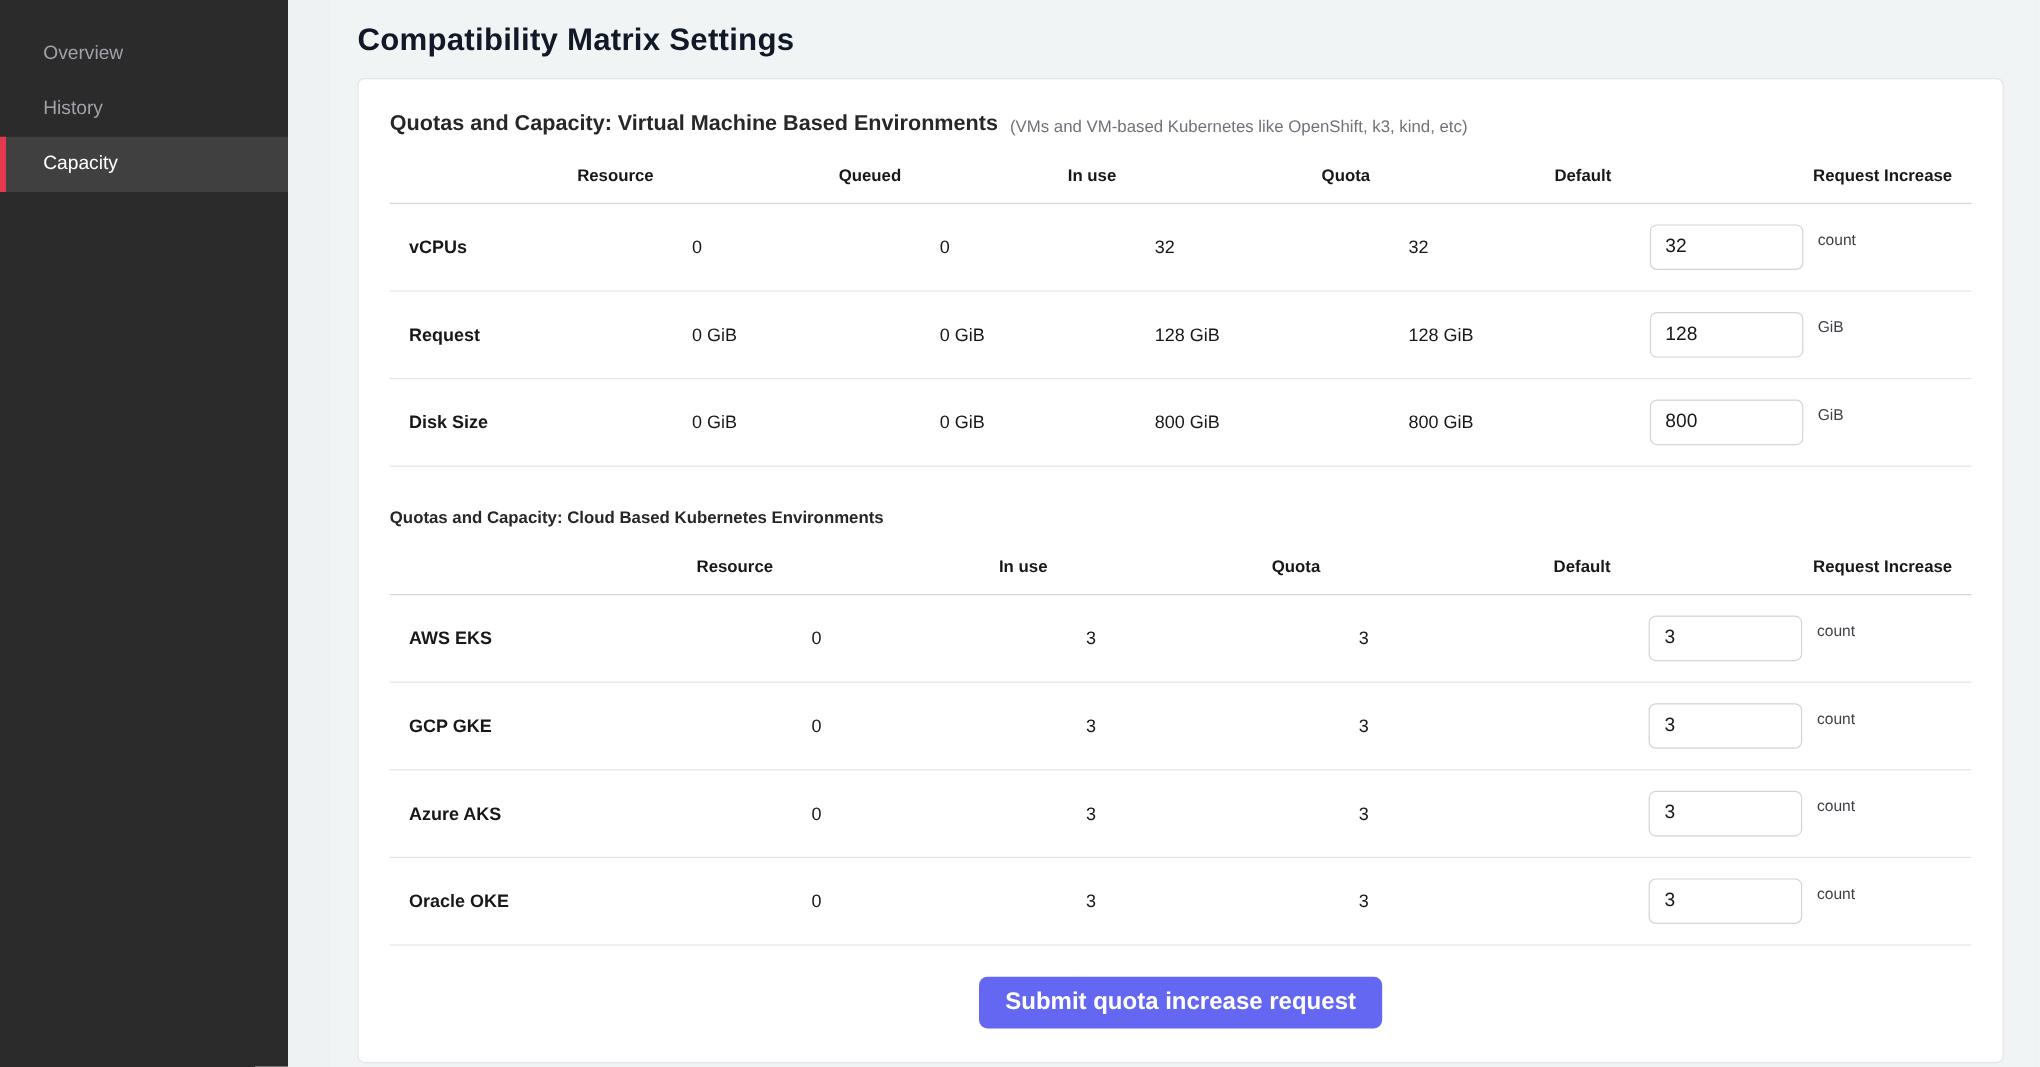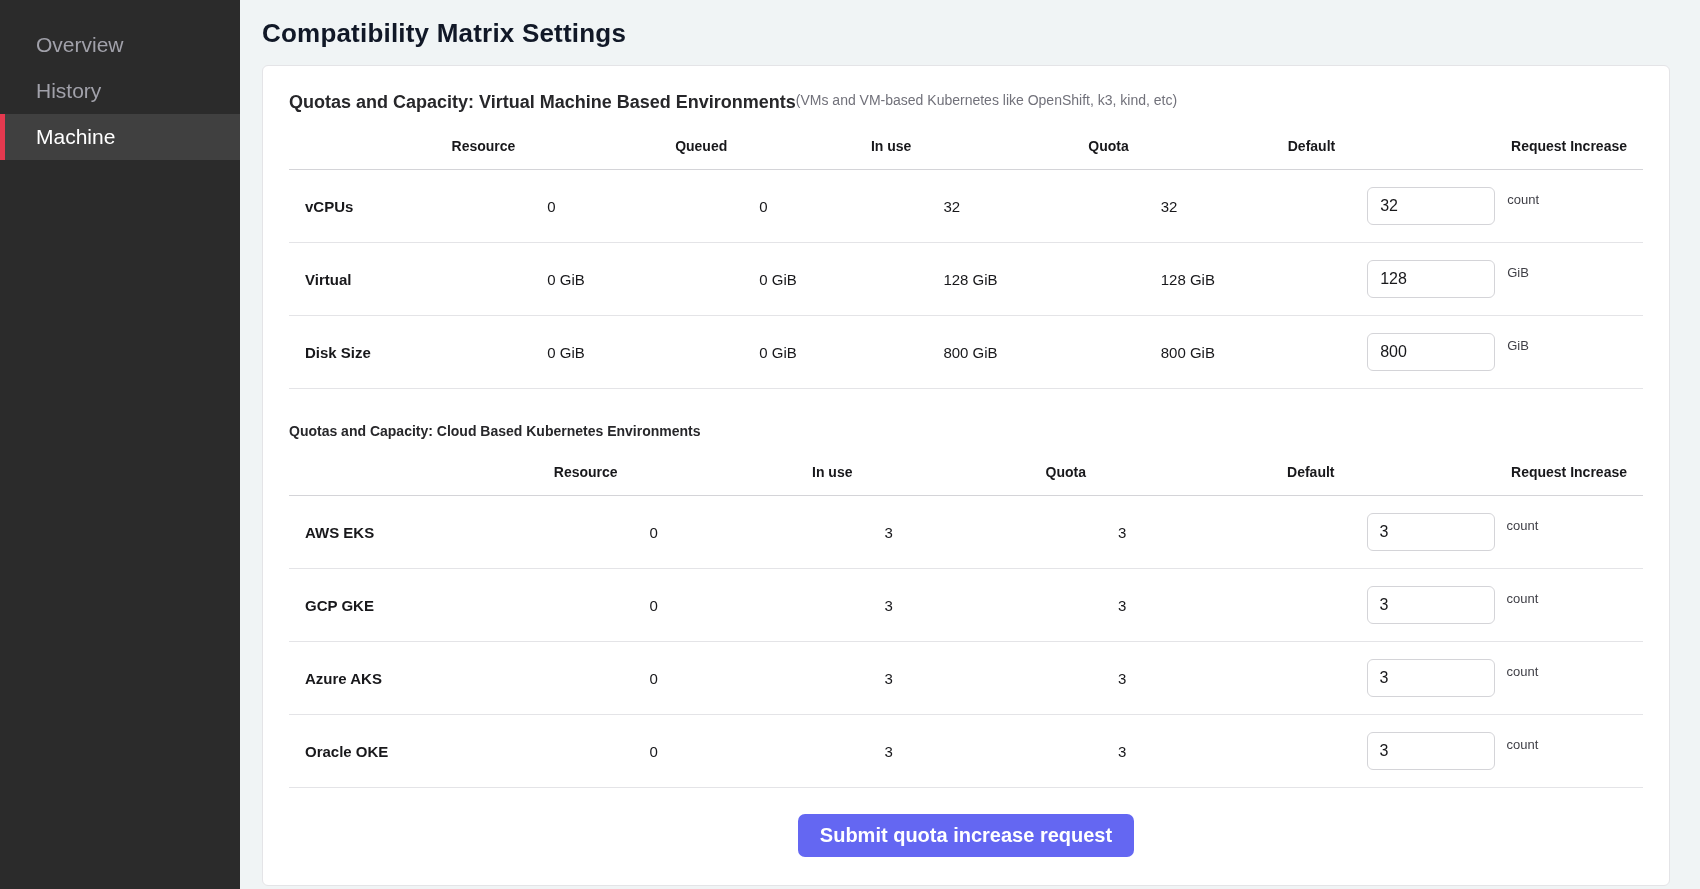--- a/index.html
+++ b/index.html
@@ -5,32 +5,32 @@
   * { box-sizing: border-box; margin: 0; padding: 0; }
   html, body { width: 100%; height: 100%; }
   body { font-family: "Liberation Sans", sans-serif; background: #eef2f3; }
 
   .app { display: flex; width: 1700px; height: 889px; overflow: hidden; }
 
   
   .sidebar { width: 240px; background: #2b2b2b; flex-shrink: 0; padding-top: 22px; }
   .side-item {
     height: 46px; display: flex; align-items: center;
-    padding-left: 31px; font-size: 21px; color: #a1a1aa;
+    padding-left: 31px; font-size: 16px; color: #a1a1aa;
     cursor: pointer; border-left: 5px solid transparent;
   }
   .side-item.active { background: #404040; color: #ffffff; border-left-color: #e5394f; }
 
   
-  .main { flex: 1; background: #f0f4f5; padding: 18px 30px 24px 22px; overflow: auto; }
+  .main { flex: 1; background: #f0f4f5; padding: 18px 30px 24px 22px; overflow: auto; margin-left: 36px; }
   .page-title { font-size: 26px; font-weight: bold; color: #111827; margin-bottom: 16px; letter-spacing: .2px; }
 
   .card { background: #ffffff; border: 1px solid #e4e4e7; border-radius: 6px; padding: 26px 26px 22px; }
 
-  .section-head { display: flex; align-items: flex-start; margin-bottom: 12px; }
+  .section-head { display: flex; align-items: flex-end; gap: 10px; margin-bottom: 12px; }
   .section-title { font-size: 18px; font-weight: bold; color: #27272a; }
   .section-sub { font-size: 14px; color: #71717a; font-weight: normal; }
 
   .row { display: grid; align-items: center; border-bottom: 1px solid #e4e4e7; }
   .vm .row    { grid-template-columns: 17.9% 15.65% 13.6% 16.05% 15.25% auto; }
   .cloud .row { grid-template-columns: 25.45% 17.35% 17.25% 18.35% auto; }
   .thead-row { border-bottom: 1px solid #d4d4d8; }
 
   .th { font-size: 14px; font-weight: bold; color: #18181b; padding: 13px 16px 15px; text-align: right; }
   .td { font-size: 15px; color: #18181b; padding: 0 16px; }
@@ -54,21 +54,21 @@
 </style>
 </head>
 <body>
 
 <div class="app">
 
   <aside class="sidebar">
     <nav>
       <div class="side-item">Overview</div>
       <div class="side-item">History</div>
-      <div class="side-item active">Machine</div>
+      <div class="side-item active">Capacity</div>
     </nav>
   </aside>
 
   <main class="main">
     <h1 class="page-title">Compatibility Matrix Settings</h1>
 
     <section class="card">
 
       <div class="section-head">
         <h2 class="section-title">Quotas and Capacity: Virtual Machine Based Environments</h2>
@@ -91,21 +91,21 @@
           <div class="td">0</div>
           <div class="td">32</div>
           <div class="td">32</div>
           <div class="td req-cell">
             <input class="quota-input" type="text" value="32" style="">
             <span class="unit">count</span>
           </div>
         </div>
 
         <div class="row data-row">
-          <div class="td resource">Virtual</div>
+          <div class="td resource">Request</div>
           <div class="td">0 GiB</div>
           <div class="td">0 GiB</div>
           <div class="td">128 GiB</div>
           <div class="td">128 GiB</div>
           <div class="td req-cell">
             <input class="quota-input" type="text" value="128" style="">
             <span class="unit">GiB</span>
           </div>
         </div>
 

